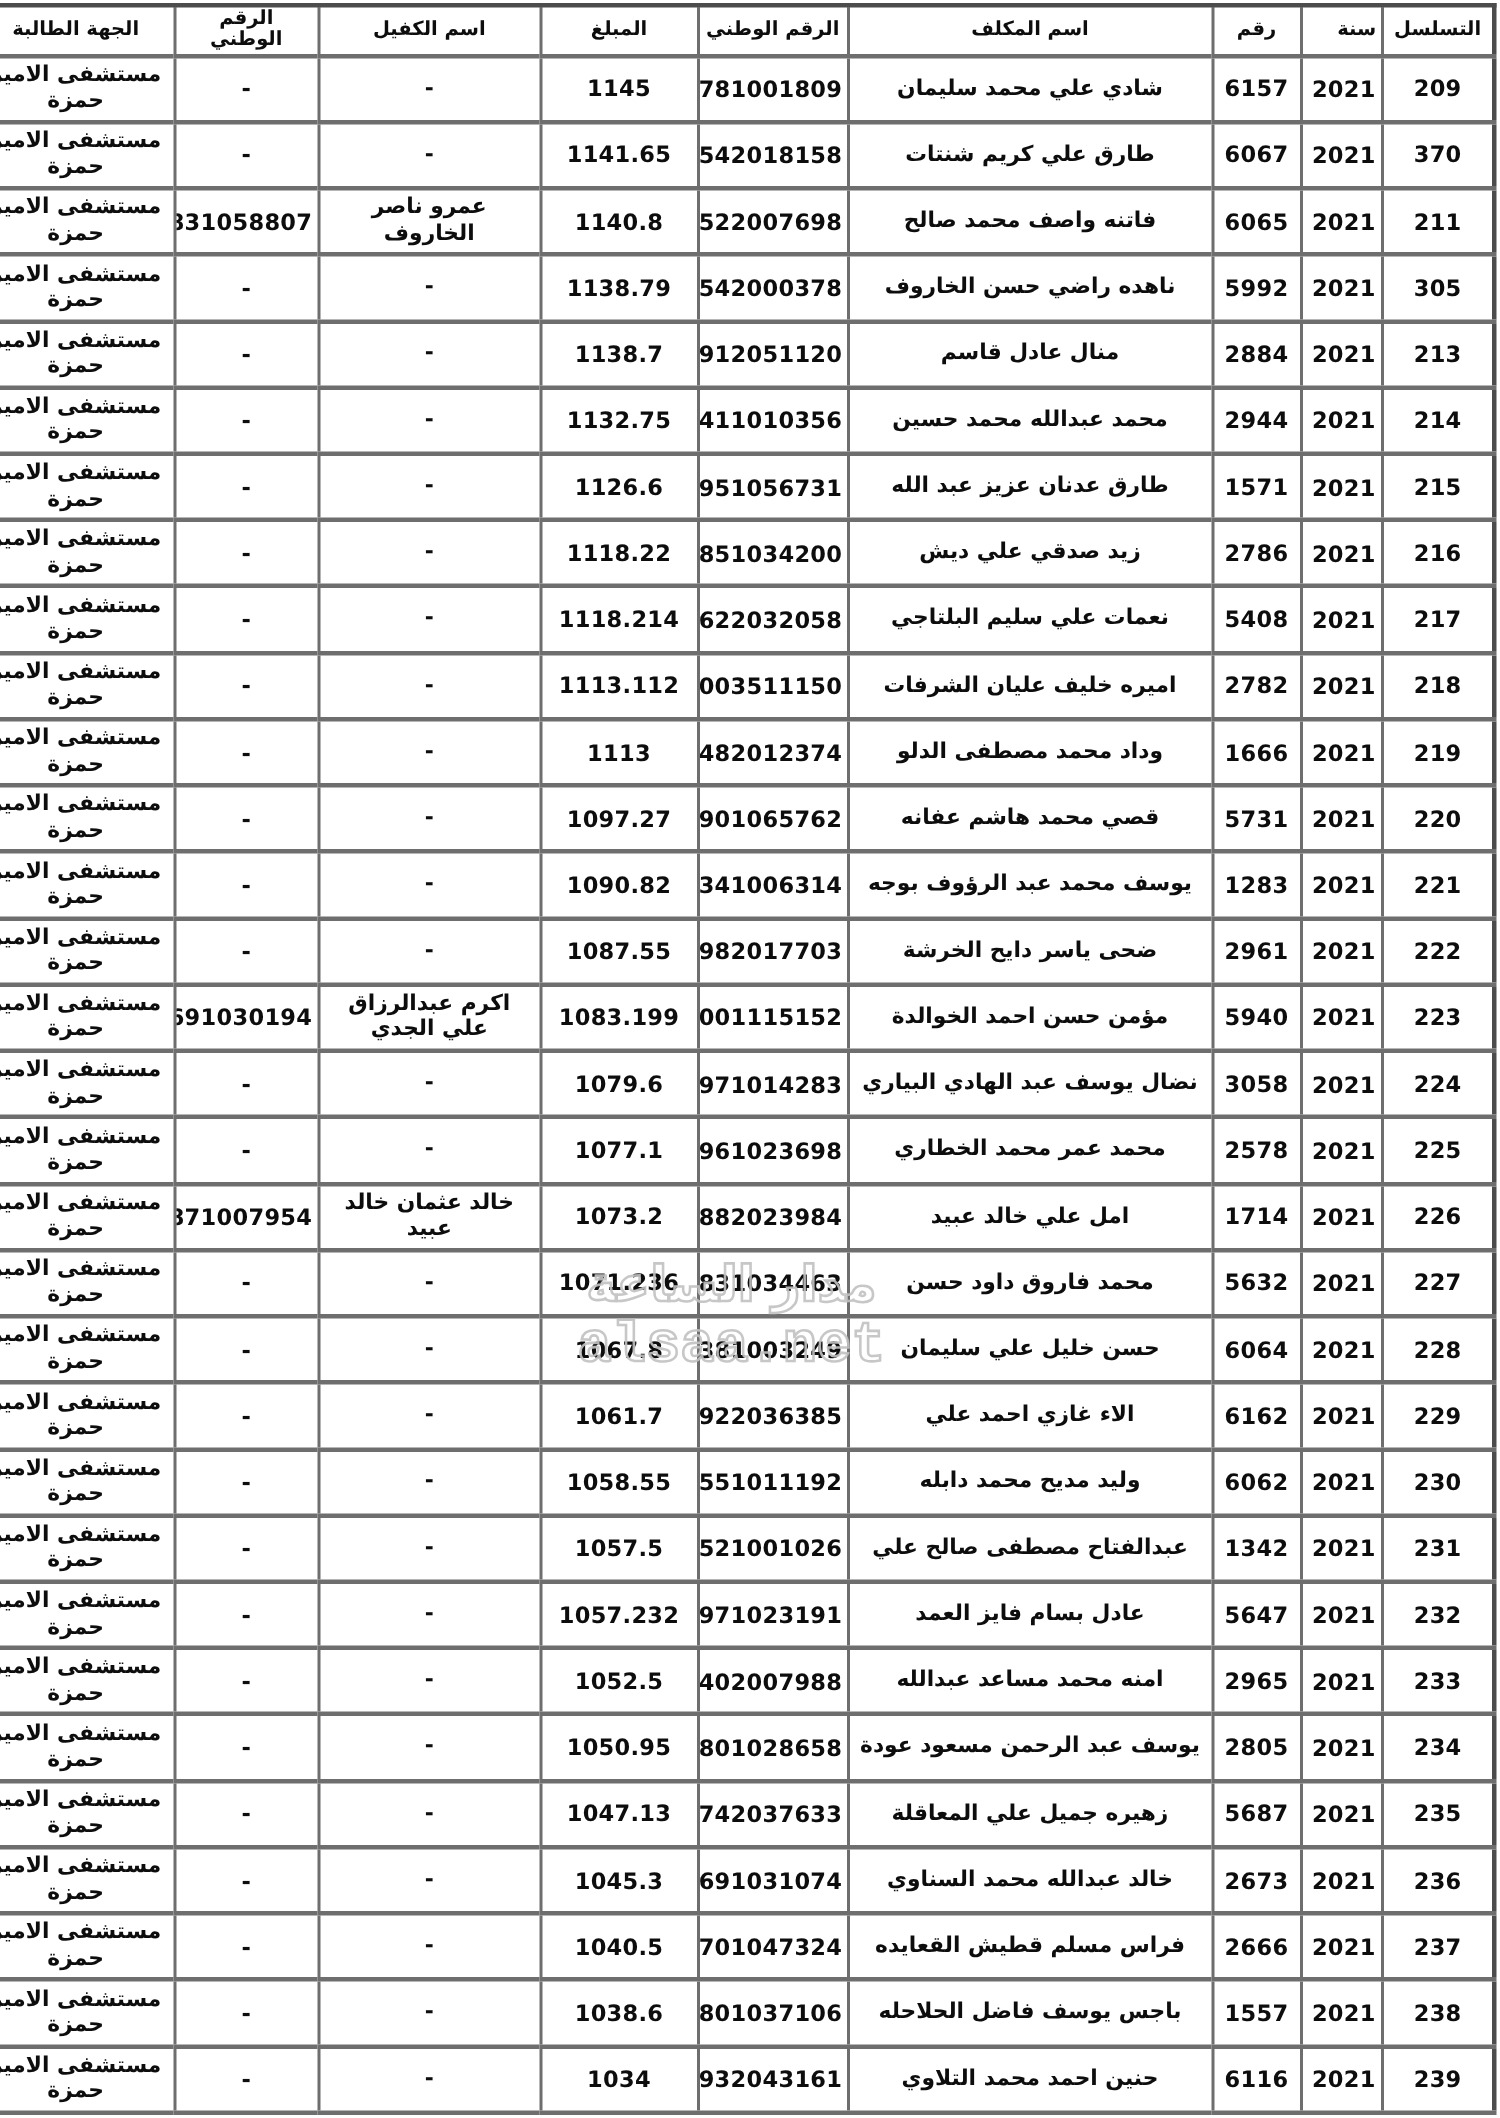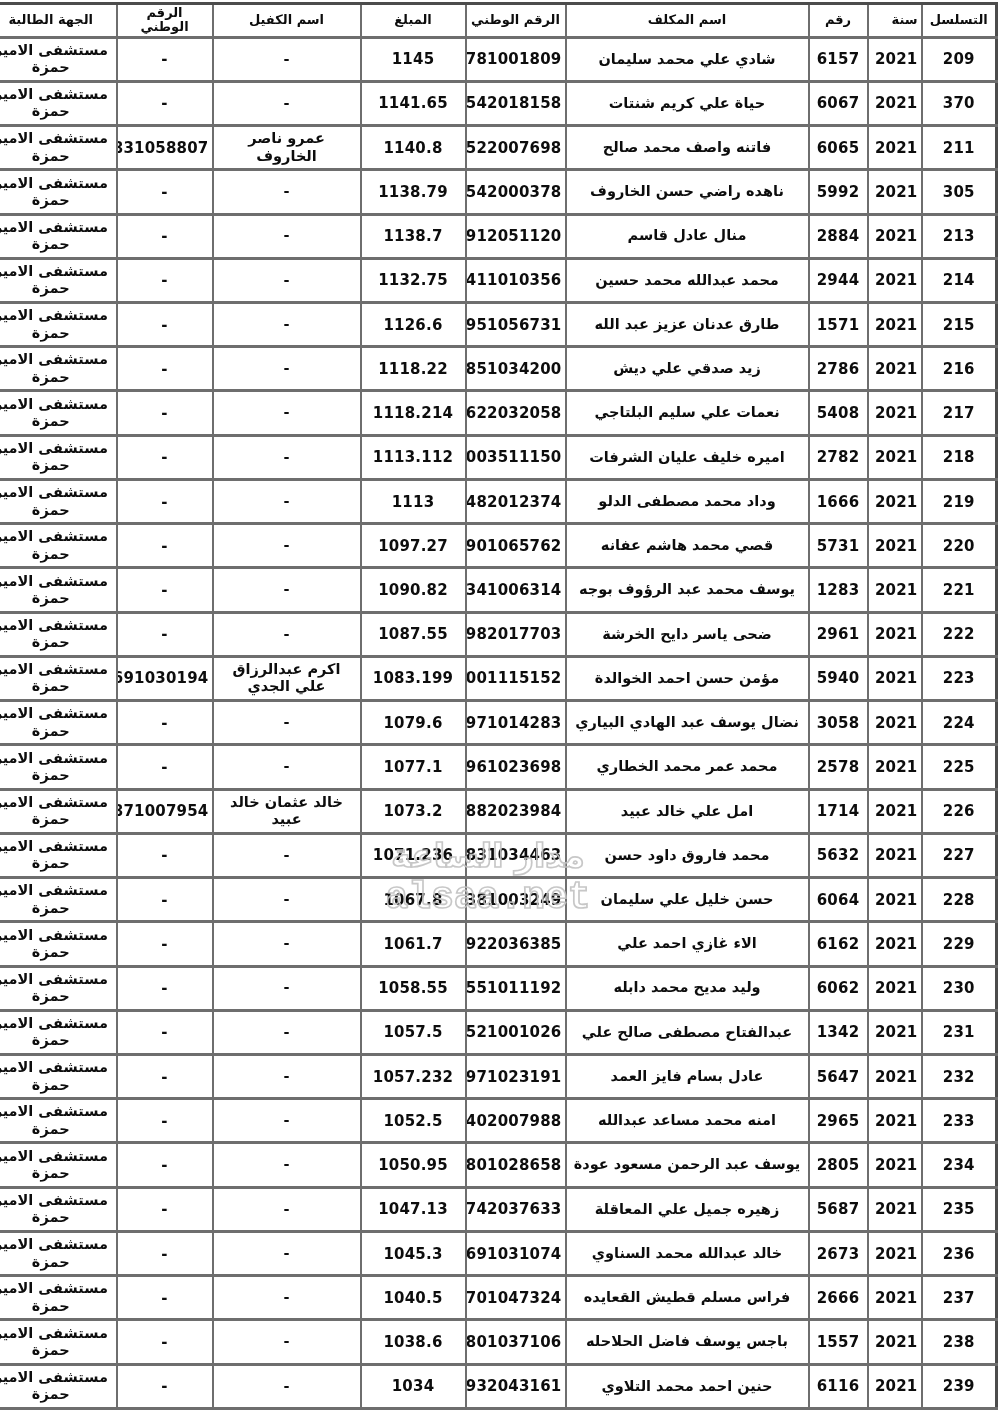--- a/index.html
+++ b/index.html
@@ -58,21 +58,21 @@
           <td class="c4 num">9781001809</td>
           <td class="c5 num">1145</td>
           <td class="c6 ar">-</td>
           <td class="c7 num">-</td>
           <td class="c8 ar">مستشفى الامير حمزة</td>
         </tr>
         <tr>
           <td class="c0 num">370</td>
           <td class="c1 num">2021</td>
           <td class="c2 num">6067</td>
-          <td class="c3 ar">حياة علي كريم شنتات</td>
+          <td class="c3 ar">طارق علي كريم شنتات</td>
           <td class="c4 num">9542018158</td>
           <td class="c5 num">1141.65</td>
           <td class="c6 ar">-</td>
           <td class="c7 num">-</td>
           <td class="c8 ar">مستشفى الامير حمزة</td>
         </tr>
         <tr>
           <td class="c0 num">211</td>
           <td class="c1 num">2021</td>
           <td class="c2 num">6065</td>

